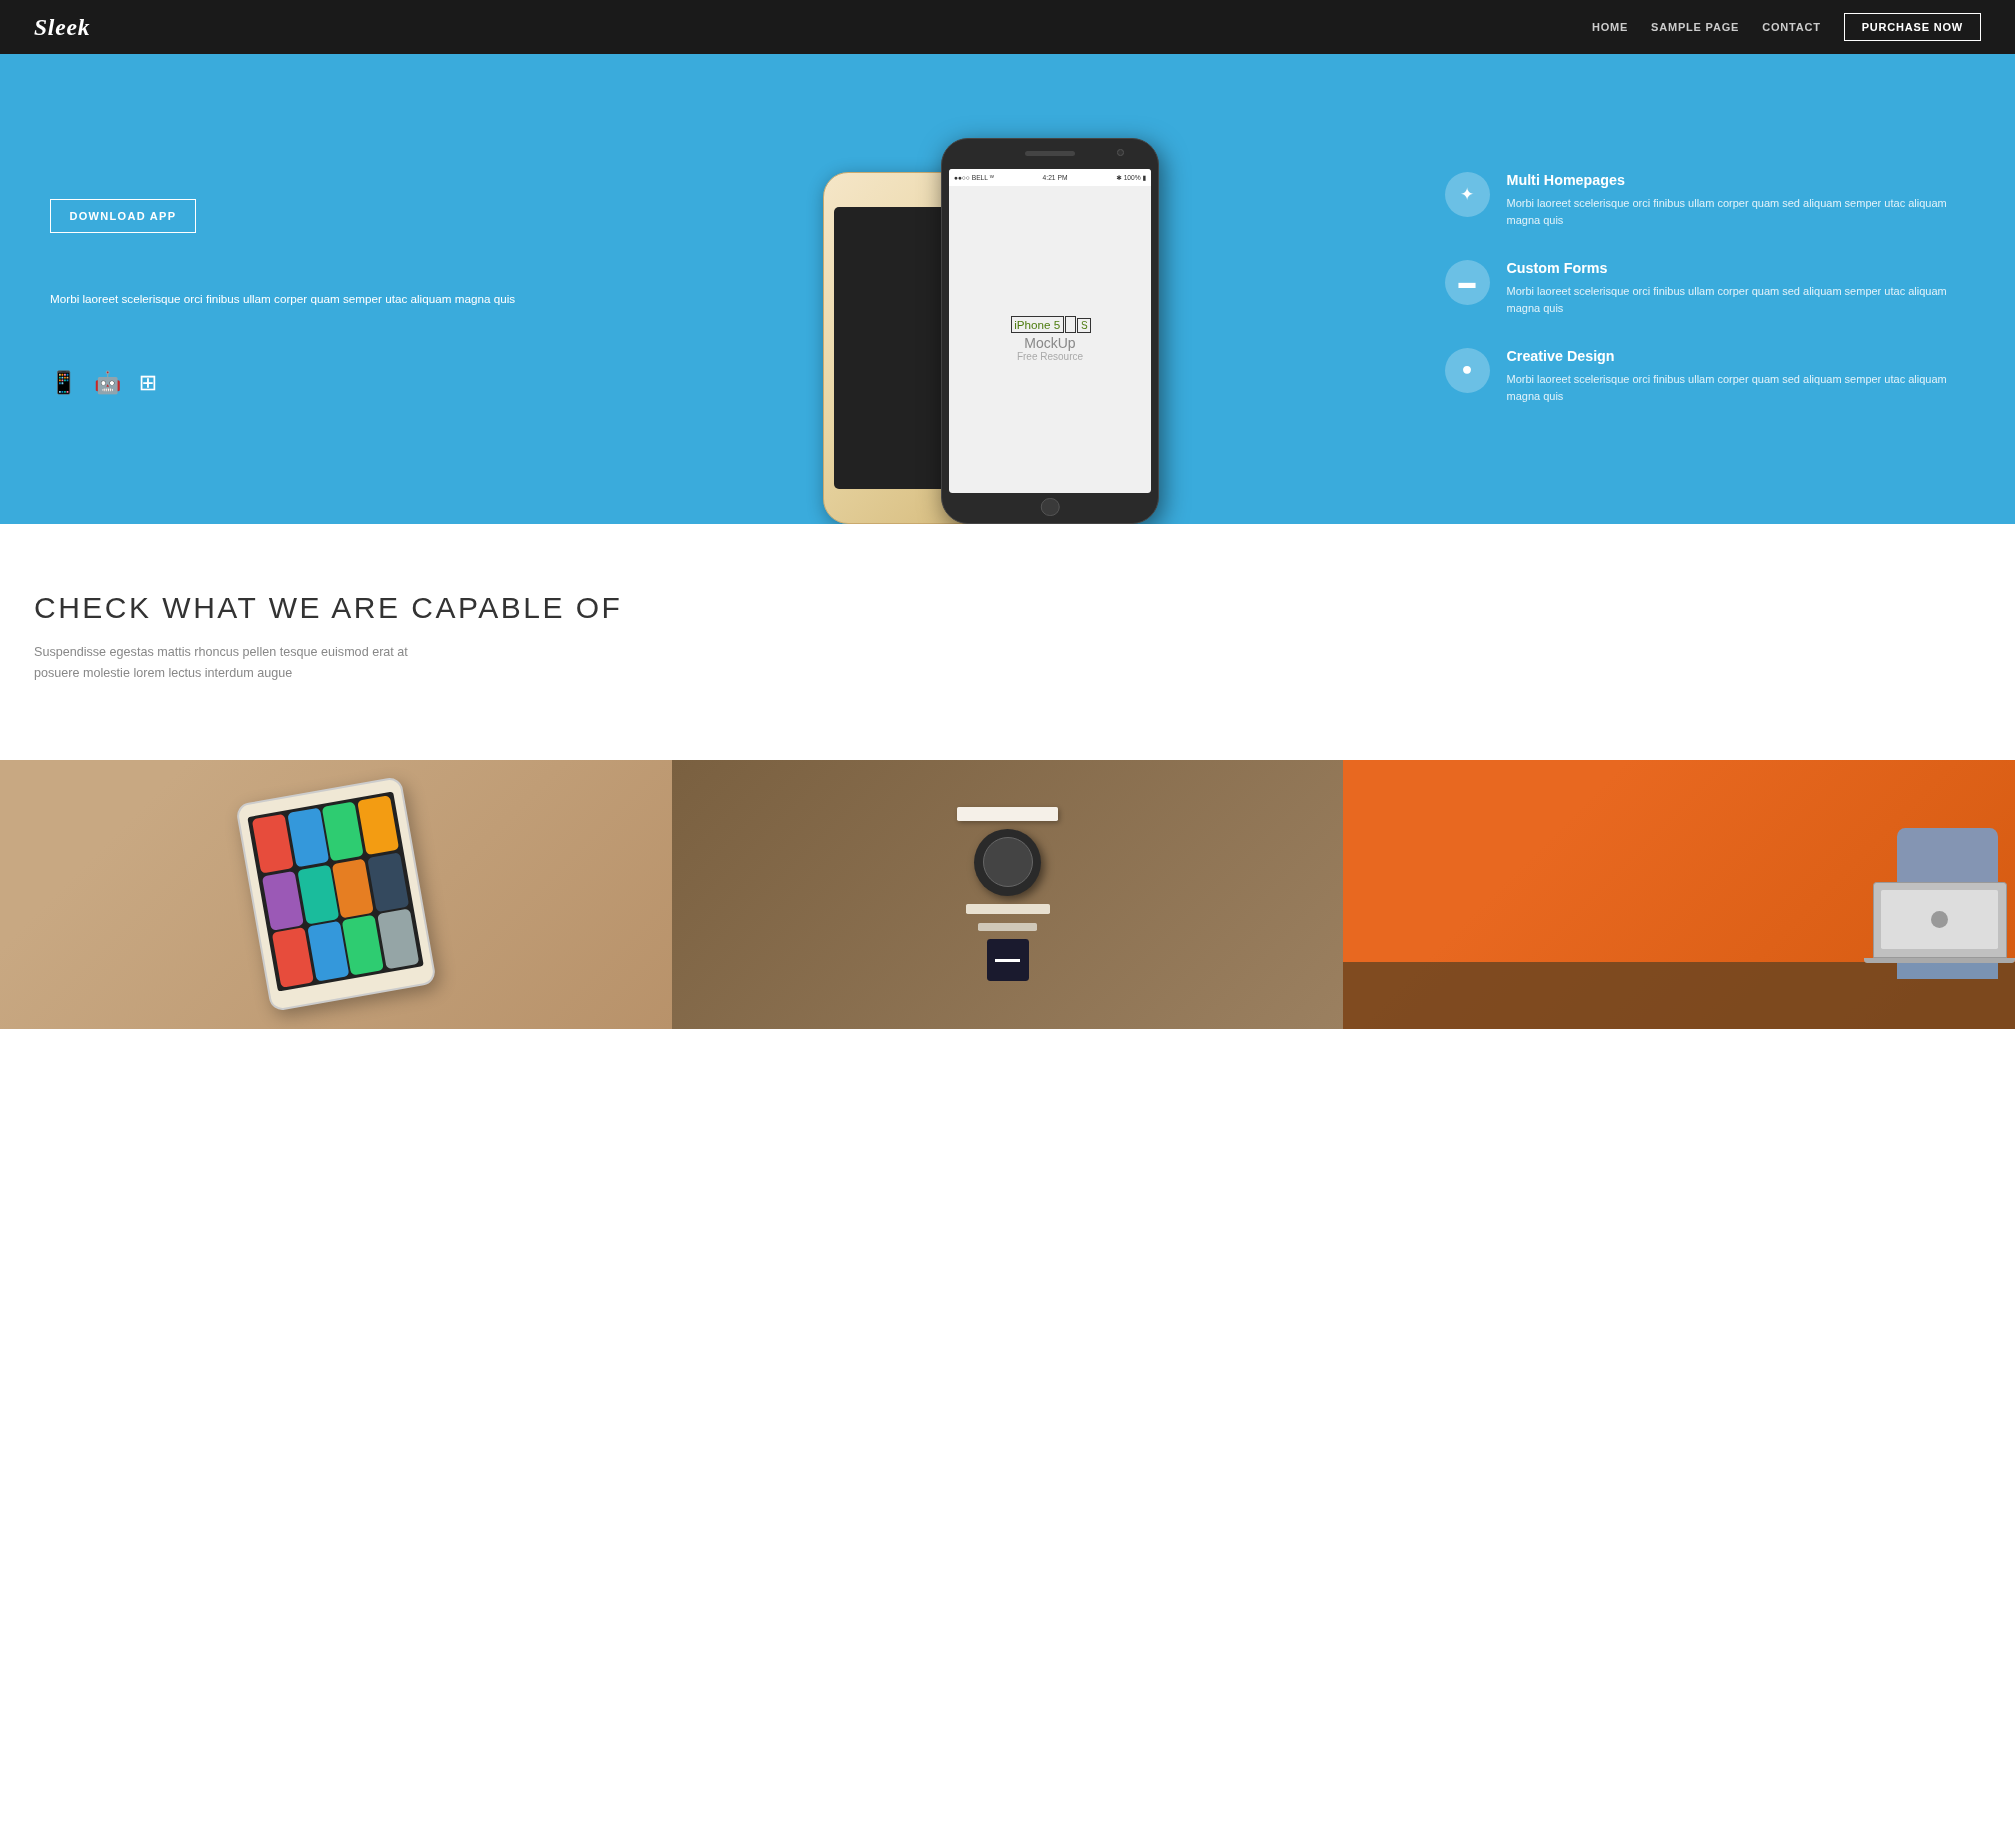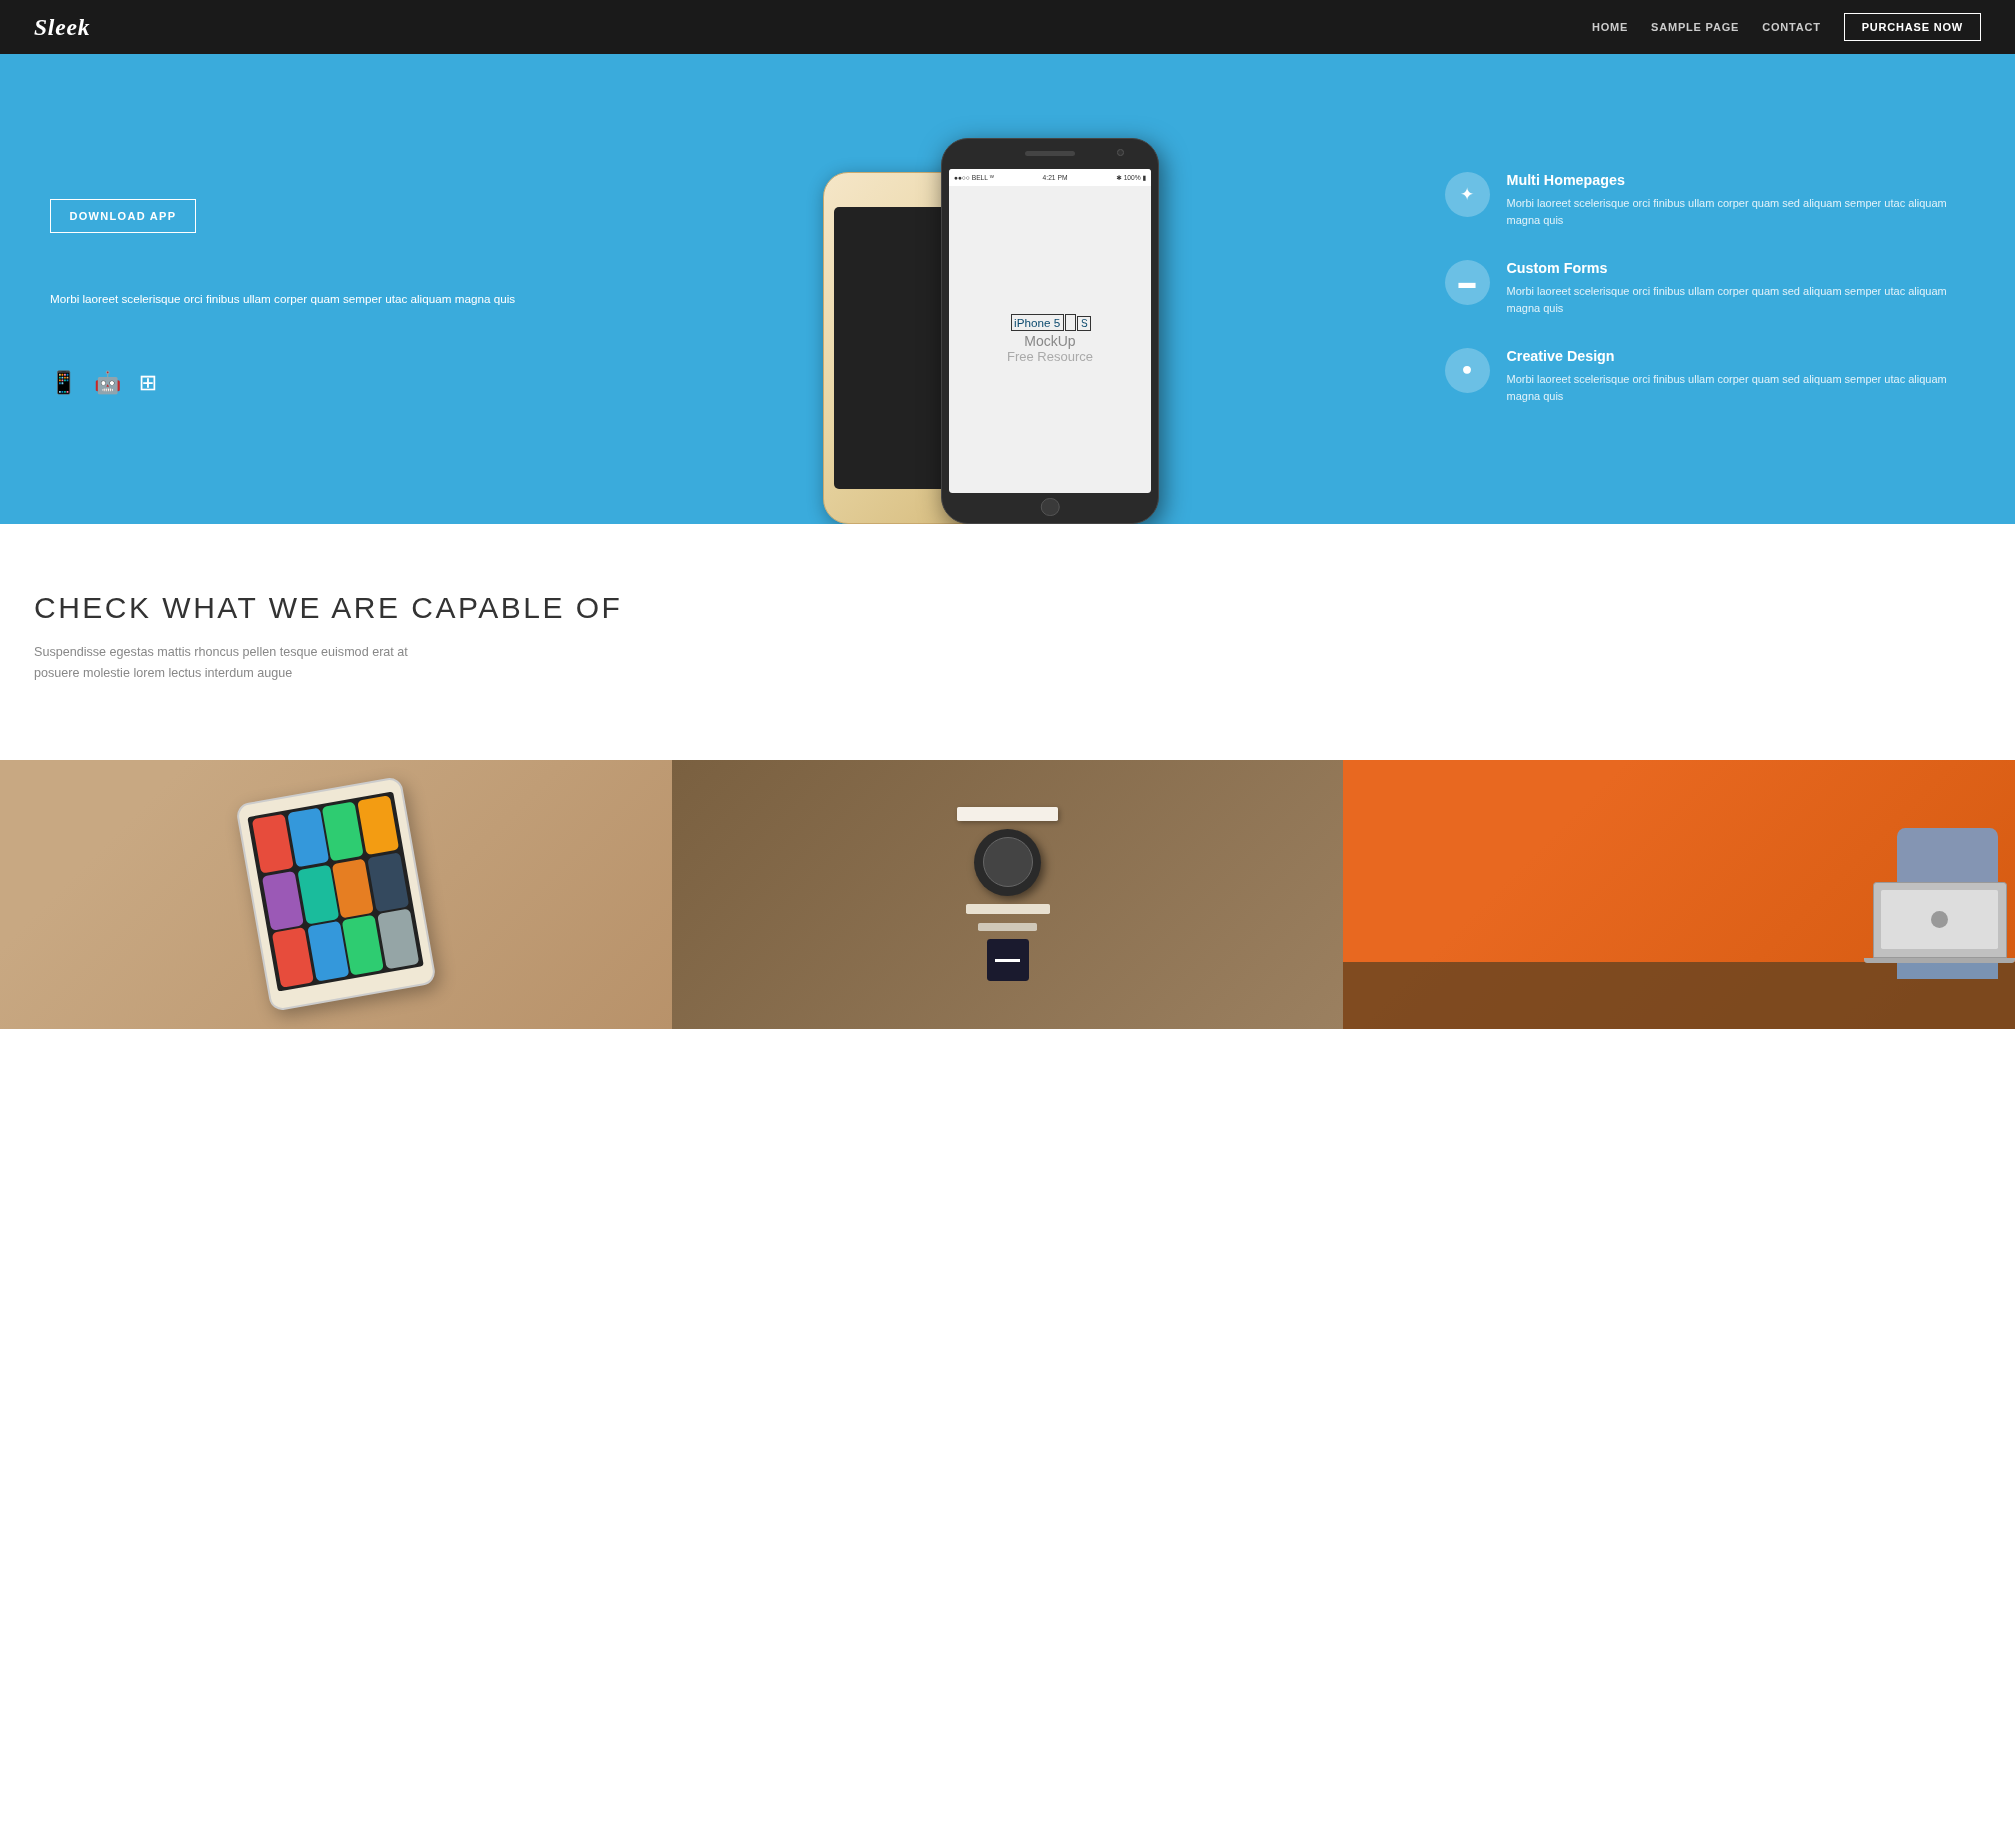--- a/index.html
+++ b/index.html
@@ -200,36 +200,36 @@
       display: flex;
       flex-direction: column;
       align-items: center;
       justify-content: center;
       height: 100%;
       padding-top: 17px;
     }
     .phone-model-text {
       font-size: 13.4px;
       font-weight: 400;
-      color: #0c4a6e;
+      color: #4d7c0f;
       letter-spacing: 0;
     }
     .phone-model-text span {
       font-size: 11.7px;
       border: 0.8px solid #333;
       padding: 0.8px 2.5px;
       margin-left: 1.7px;
     }
     .phone-mockup-label {
       font-size: 14px;
       color: #888;
       margin-top: 3.4px;
     }
     .phone-mockup-sub {
-      font-size: 13px;
+      font-size: 10px;
       color: #aaa;
     }
     .phone-front-home {
       position: absolute;
       bottom: 6.7px;
       left: 50%;
       transform: translateX(-50%);
       width: 18.5px;
       height: 18.5px;
       border-radius: 50%;

